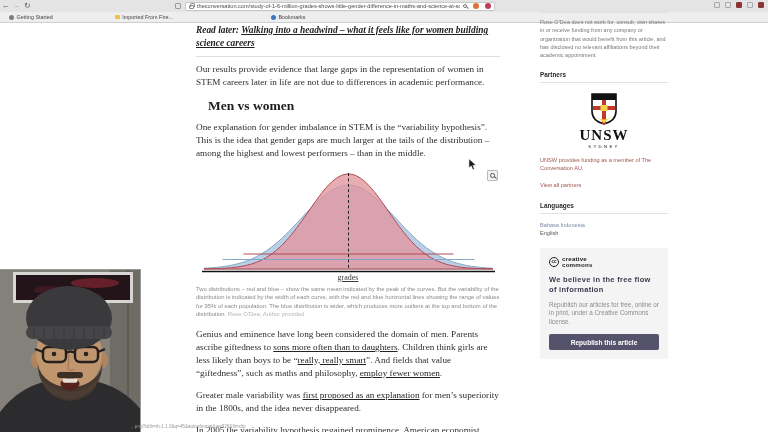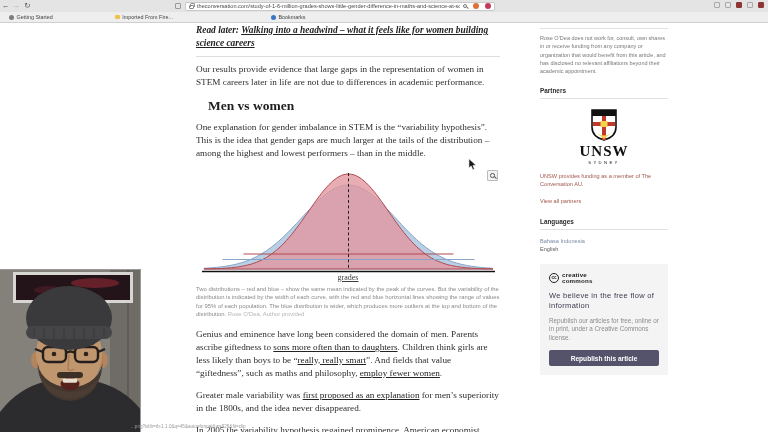--- a/index.html
+++ b/index.html
@@ -48,42 +48,42 @@
   .figsvg { display:block; margin:0 auto; }
   .xlabel { text-align:center; font-size:8px; color:#3c3c3c; margin-top:0px; font-family:"Liberation Serif", serif;text-decoration:underline; }
   .zoombtn { position:absolute; top:1px; right:2px; width:11px; height:11px; background:#f2f2f2;
              border:1px solid #bbb; border-radius:1px; display:flex; align-items:center; justify-content:center; }
   .zoombtn .mag { width:4.6px; height:4.6px; border-color:#555; }
   .zoombtn .mag:after { background:#555; }
   .caption { font-family:"Liberation Sans", sans-serif; font-size:5.9px; line-height:8.4px; color:#8a8a8a; margin:3px 0 9px 0; }
   .caption .credit { color:#b5b5b5; }
 
   
-  .sidebar { position:absolute; left:540px; top:28px; width:128px; color:#444; }
+  .sidebar { position:absolute; left:540px; top:12px; width:128px; color:#444; }
   .side-top { border-top:1px solid #e2e2e2; padding-top:5px; }
   .disclosure { font-size:5.5px; line-height:8.3px; color:#787878; }
   .side-h { font-size:6.4px; font-weight:bold; color:#2b2b2b; border-bottom:1px solid #e2e2e2;
             padding-bottom:4px; margin-top:12px; }
   .unsw { text-align:center; margin:10px 0 8px 0; }
   .unsw-shield { display:block; margin:0 auto 2px auto; }
   .unsw-word { font-size:15px; font-weight:bold; letter-spacing:1px; color:#111; font-family:"Liberation Serif", serif; }
   .unsw-sub { font-size:4.2px; letter-spacing:2.4px; color:#111; margin-top:0px; }
   .sidelink { font-size:5.6px; line-height:7.8px; color:#a0574d; display:block; text-decoration:none; }
   .funding { margin-top:6px; }
   .viewall { margin-top:9px; }
   .langs { margin-top:7px; }
   .lang { font-size:5.6px; line-height:8px; display:block; text-decoration:none; }
   .lang.id { color:#7b8aa4; }
   .lang.en { color:#5a5a5a; }
   .ccbox { margin-top:11px; background:#f4f4f4; padding:8px 9px 9px 9px; }
   .cclogo { display:flex; align-items:center; gap:3px; }
   .cc-circle { width:10px; height:10px; border:1.4px solid #222; border-radius:50%; display:flex;
                align-items:center; justify-content:center; font-size:4.6px; font-weight:bold; color:#222; }
   .cc-words { font-size:6.2px; font-weight:bold; color:#222; line-height:5.8px; letter-spacing:0.2px; }
-  .cc-head { font-size:7.5px; font-weight:normal; color:#3b3b4f; line-height:9.6px; margin-top:8px; letter-spacing:0.3px; }
+  .cc-head { font-size:7.5px; font-weight:bold; color:#3b3b4f; line-height:9.6px; margin-top:8px; letter-spacing:0.3px; }
   .cc-body { font-size:6.3px; color:#8c8c8c; line-height:8.6px; margin-top:6px; }
   .cc-btn { margin-top:8px; background:#55536b; color:#fff; font-size:6.6px; font-weight:bold;
             text-align:center; padding:4.5px 0; border-radius:2px; }
 
   
   .webcam { position:absolute; left:0; top:269px; width:141px; height:163px; background:#7d7a74;
             border-top:1px solid #999; border-right:1px solid #999; overflow:hidden; }
   .webcam svg { display:block; }
 
   .statusline { position:absolute; left:131px; bottom:3px; font-size:4.6px; color:#9a9a9a; }

